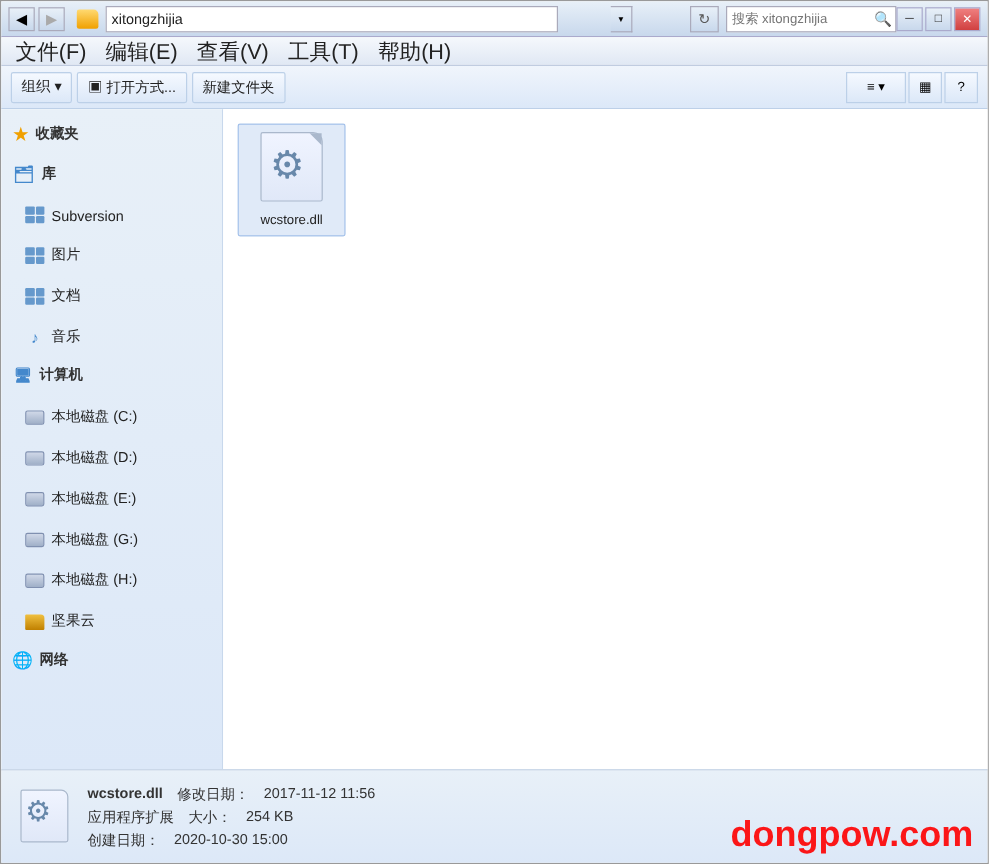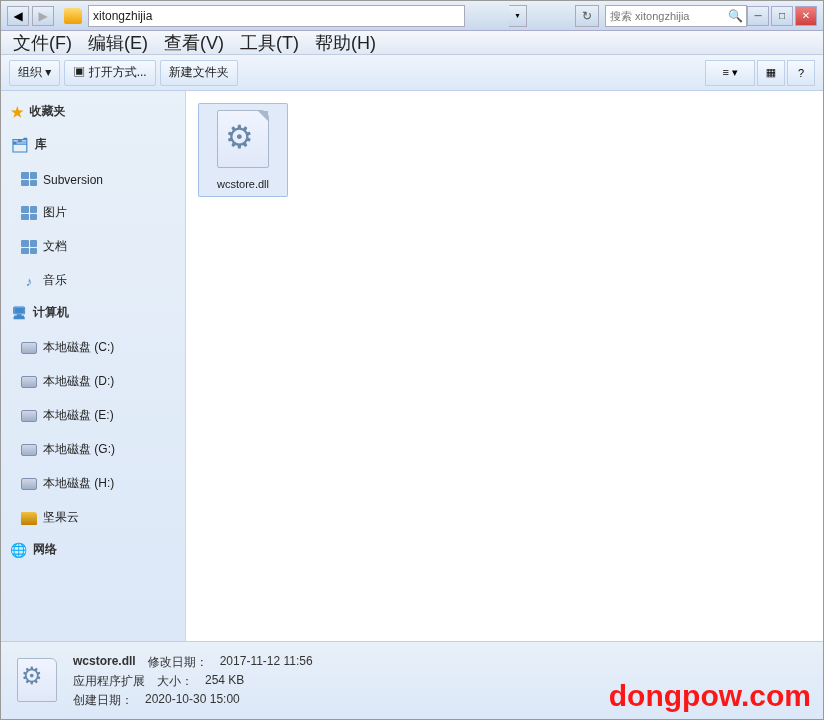--- a/index.html
+++ b/index.html
@@ -144,21 +144,20 @@
       background: linear-gradient(to bottom, #f0f5fc, #dce8f8);
       height: 36px;
       display: flex;
       align-items: center;
       padding: 0 8px;
       gap: 4px;
       border-bottom: 1px solid #bdd0e8;
     }
     .toolbar-btn {
       display: flex;
-      align-items: center;
       gap: 3px;
       padding: 4px 8px;
       border: 1px solid #bcd0e8;
       background: linear-gradient(to bottom, #f5f9ff, #dce8f8);
       cursor: pointer;
       font-size: 12px;
       color: #222;
       border-radius: 2px;
       height: 26px;
     }

